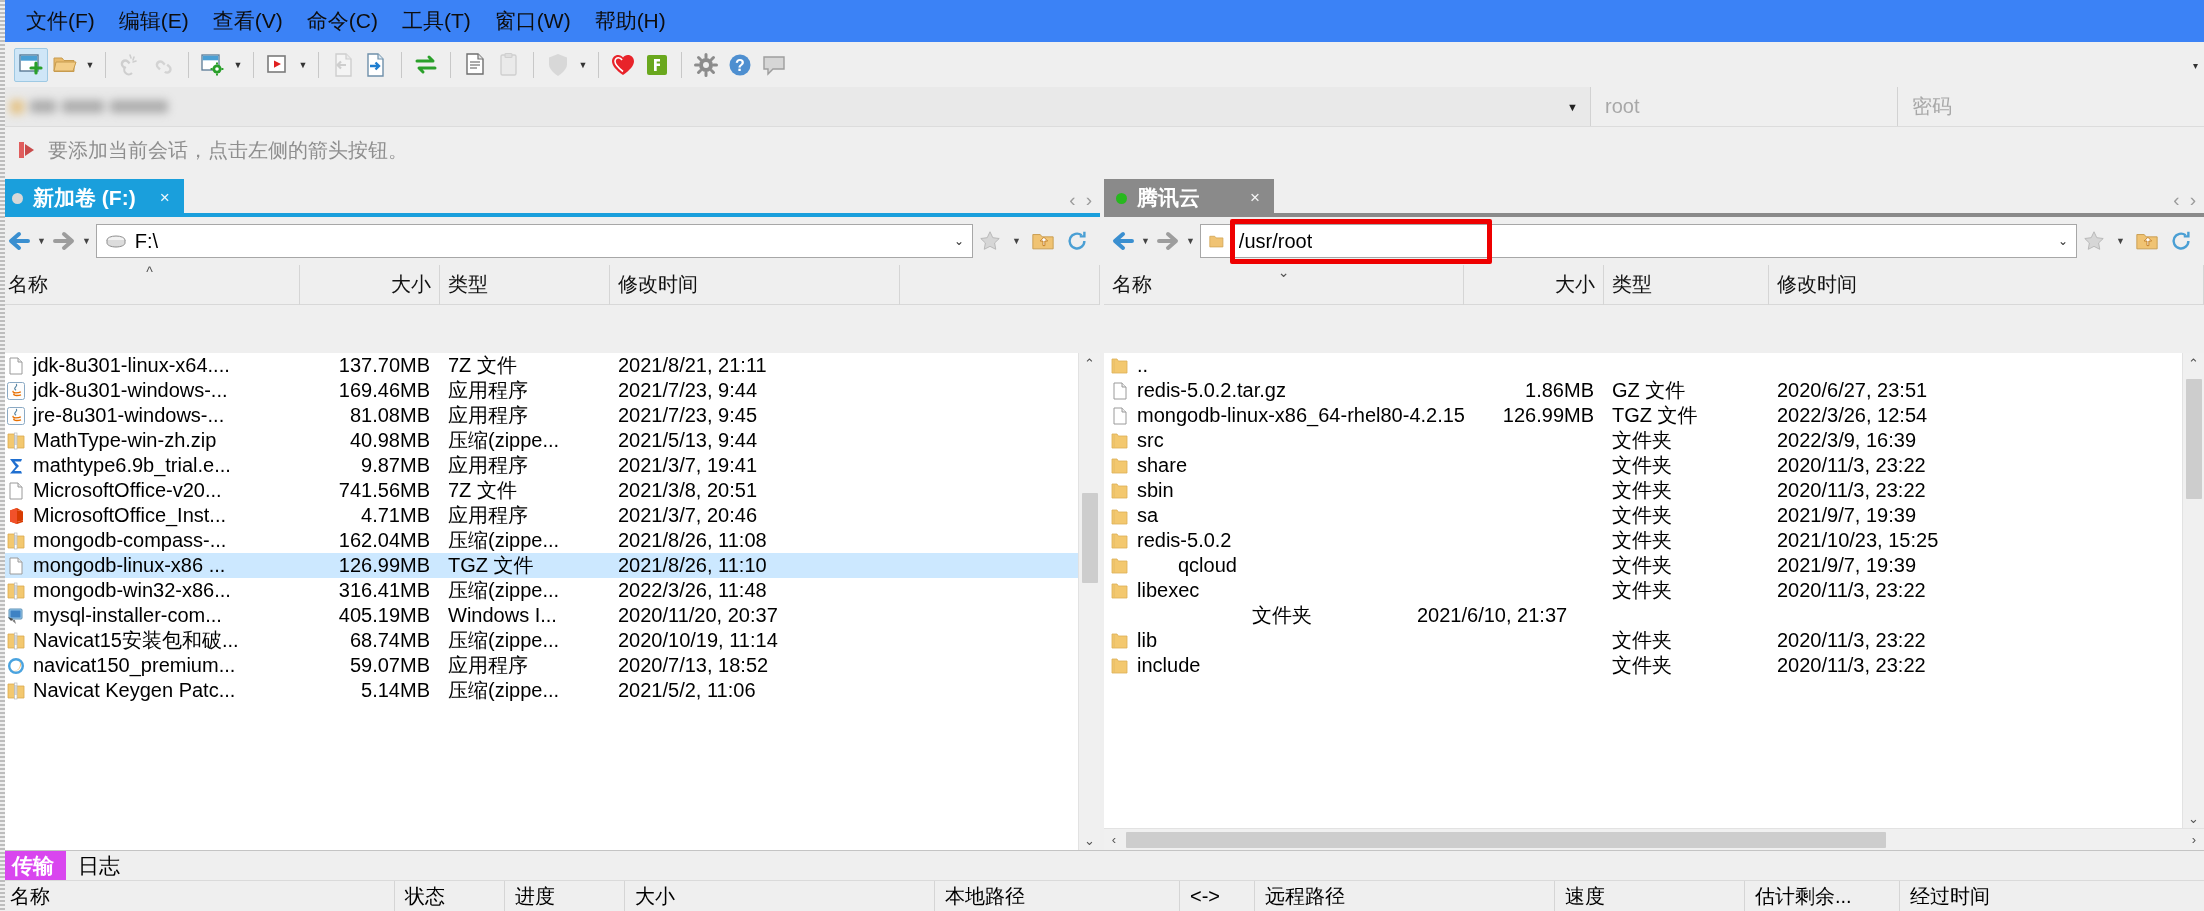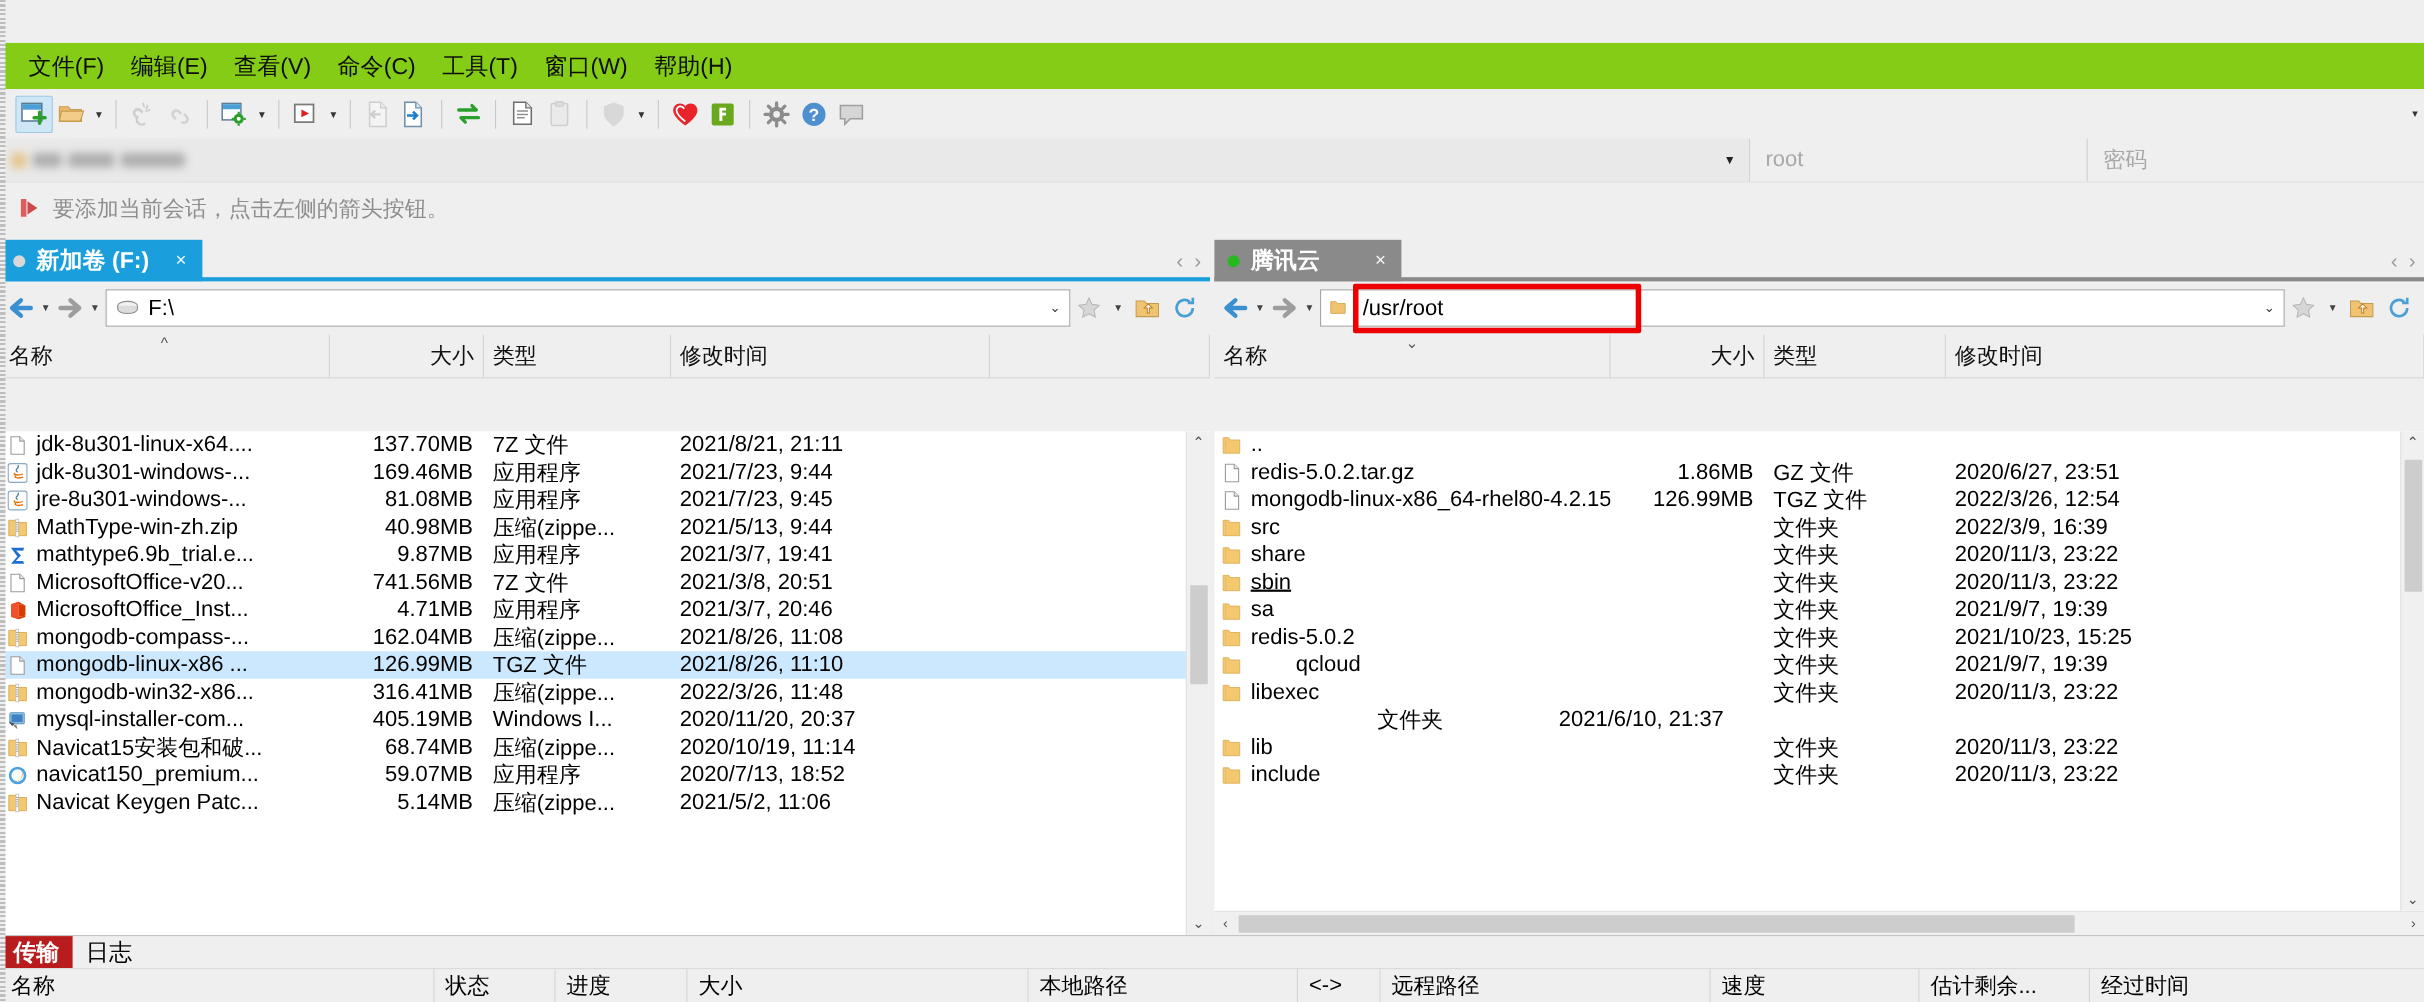--- a/index.html
+++ b/index.html
@@ -10,25 +10,24 @@
     font-family:"Liberation Sans","DejaVu Sans",sans-serif;
     font-size:19px;
     color:#000;
     overflow:hidden;
     position:relative;
   }
   .app { position:absolute; inset:0; display:flex; flex-direction:column; }
 
   
   .menubar {
-    height:42px; background:#84cc16;
+    height:42px; background:#3b82f6;
     display:flex; align-items:center;
     padding-left:14px; gap:0px;
     flex:0 0 42px;
-    margin-top:39px;
   }
   .menu-item {
     padding:4px 12px; font-size:21px; color:#0d0d0d;
     white-space:nowrap; cursor:default;
   }
 
   
   .toolbar {
     height:45px; background:#efefef;
     display:flex; align-items:center; padding-left:14px;
@@ -182,21 +181,21 @@
     flex:0 0 22px; border-top:1px solid #e2e2e2;
   }
   .hsb-arrow { width:20px; text-align:center; font-size:13px; color:#555; }
   .hsb-thumb { height:16px; background:#cdcdcd; border-radius:1px; }
 
   
   .bottom { flex:0 0 60px; display:flex; flex-direction:column; background:#efefef;
             border-top:1px solid #c4c4c4; }
   .btabs { height:29px; display:flex; align-items:stretch; }
   .btab { padding:0 12px; display:flex; align-items:center; font-size:21px; }
-  .btab.on { background:#b91c1c; color:#fff; font-weight:bold; }
+  .btab.on { background:#d946ef; color:#fff; font-weight:bold; }
   .bcols {
     height:31px; background:#efefef; display:flex; align-items:center;
     font-size:20px; border-top:1px solid #dadada;
   }
   .bcols .bc { height:31px; display:flex; align-items:center; padding:0 10px;
                border-right:1px solid #d5d5d5; }
 
   .leftedge {
     position:absolute; left:0; top:0; bottom:0; width:5px;
     background:repeating-linear-gradient(to bottom,#bdbdbd 0 2px,#efefef 2px 4px);
@@ -857,21 +856,21 @@
                     <path d="M2 3h5l1.3 2H17v12H2z" fill="#f3c86f" stroke="#dcae57" stroke-width="0.8"></path>
                     <path d="M4.2 3v14" stroke="#e5bb66" stroke-width="0.8"></path>
                   </svg></span>
                 <span>share</span>
               </div>
               <div class="fsize" style="width: 140px;"></div>
               <div class="ftype" style="width: 165px;">文件夹</div>
               <div class="fdate" style="width: 320px;">2020/11/3, 23:22</div>
             </div>
             <div class="frow">
-              <div class="fname" style="width: 360px; text-decoration: underline;">
+              <div class="fname" style="width: 360px;">
                 <span class="ficon"><svg viewBox="0 0 20 20" width="20" height="20">
                     <path d="M2 3h5l1.3 2H17v12H2z" fill="#f3c86f" stroke="#dcae57" stroke-width="0.8"></path>
                     <path d="M4.2 3v14" stroke="#e5bb66" stroke-width="0.8"></path>
                   </svg></span>
                 <span>sbin</span>
               </div>
               <div class="fsize" style="width: 140px;"></div>
               <div class="ftype" style="width: 165px;">文件夹</div>
               <div class="fdate" style="width: 320px;">2020/11/3, 23:22</div>
             </div>

